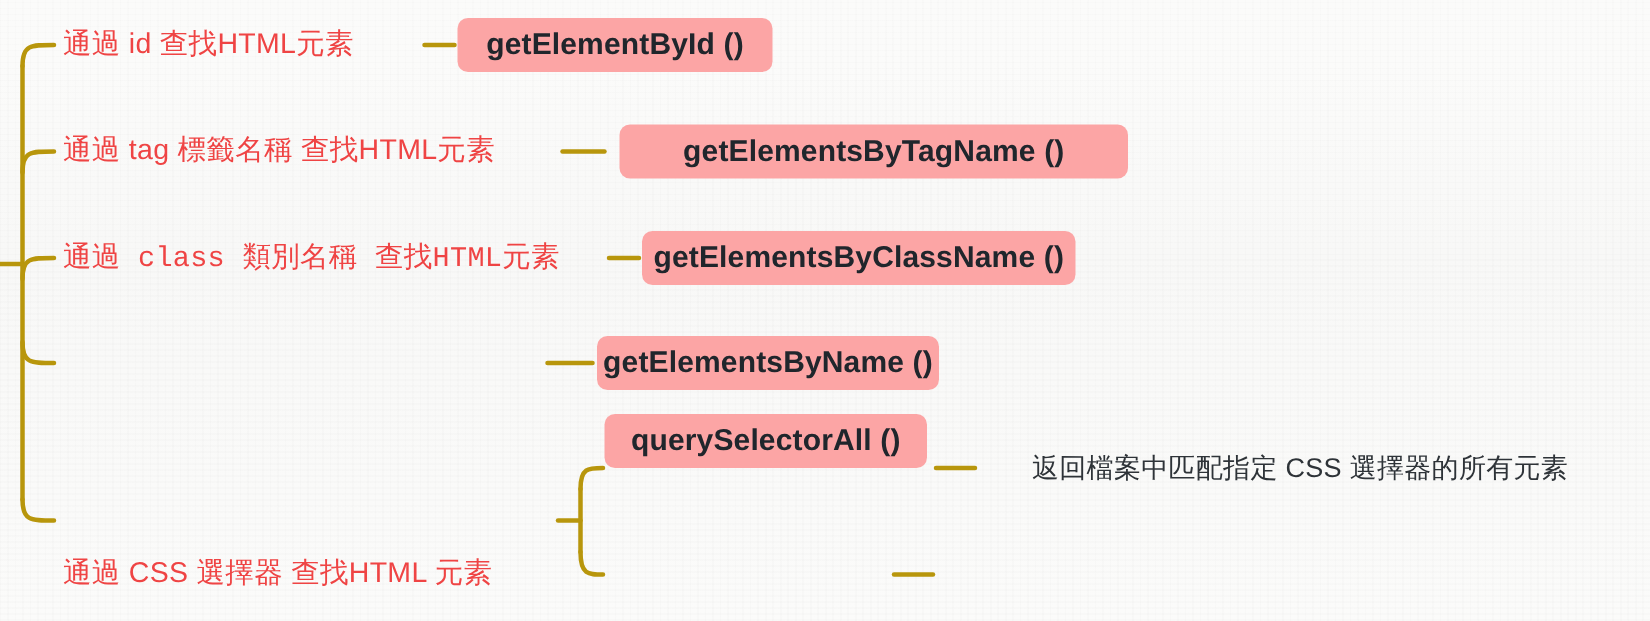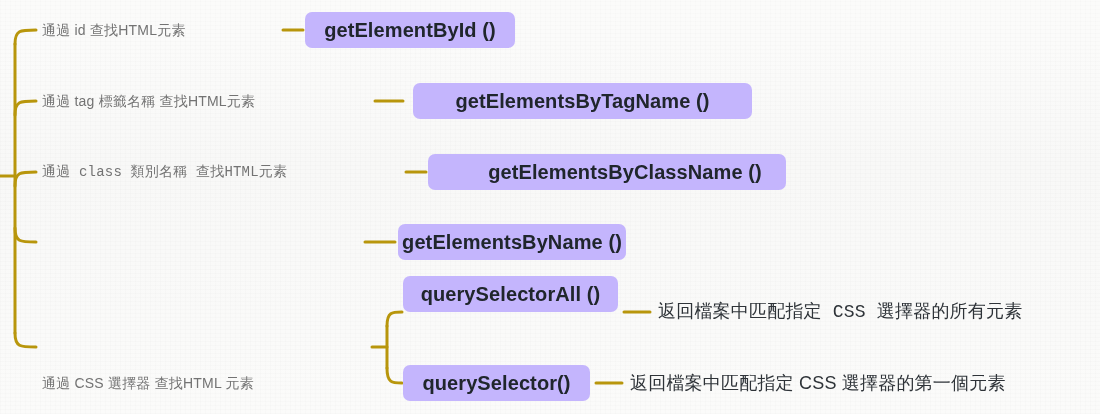--- a/index.html
+++ b/index.html
@@ -18,37 +18,37 @@
       repeating-linear-gradient(0deg, rgba(0,0,0,0.012) 0px, rgba(0,0,0,0.012) 1px, rgba(255,255,255,0) 1px, rgba(255,255,255,0) 4px),
       repeating-linear-gradient(90deg, rgba(0,0,0,0.010) 0px, rgba(0,0,0,0.010) 1px, rgba(255,255,255,0) 1px, rgba(255,255,255,0) 5px),
       linear-gradient(180deg,#fcfcfb 0%,#f8f8f7 40%,#fbfbfa 100%);
     opacity:.9;
   }
 
   svg#wires{position:absolute;left:0;top:0;width:1100px;height:414px;}
 
   .label{
     position:absolute;
-    color:#737373;
-    font-size:14px;
+    color:#ef4444;
+    font-size:19px;
     line-height:26px;
     white-space:nowrap;
     letter-spacing:.2px;
   }
   .desc{
     position:absolute;
     color:#2e3338;
     font-size:18px;
     line-height:25px;
     white-space:nowrap;
     letter-spacing:.2px;
   }
   .chip{
     position:absolute;
-    background:#c4b5fd;
+    background:#fca5a5;
     color:#20262c;
     font-size:20px;
     font-weight:700;
     line-height:36px;
     height:36px;
     border-radius:7px;
     white-space:nowrap;
     text-align:center;
     letter-spacing:.1px;
   }
@@ -88,25 +88,23 @@
     </g>
   </svg>
 
   <div class="label" style="left:42px;top:17px;">通過 id 查找HTML元素</div>
   <div class="chip" style="left:305px;top:12px;width:210px;">getElementById ()</div>
 
   <div class="label" style="left:42px;top:88px;">通過 tag 標籤名稱 查找HTML元素</div>
   <div class="chip" style="left:413px;top:83px;width:339px;">getElementsByTagName ()</div>
 
   <div class="label" style="left:42px;top:159px;font-family:Liberation Mono, monospace;">通過 class 類別名稱 查找HTML元素</div>
-  <div class="chip" style="left:428px;top:154px;width:322px;padding-left:36px;">getElementsByClassName ()</div>
+  <div class="chip" style="left:428px;top:154px;width:289px;">getElementsByClassName ()</div>
 
   <div class="chip" style="left:398px;top:224px;width:228px;">getElementsByName ()</div>
 
   <div class="label" style="left:42px;top:334px;margin-top:36px;">通過 CSS 選擇器 查找HTML 元素</div>
 
   <div class="chip" style="left:403px;top:276px;width:215px;">querySelectorAll ()</div>
-  <div class="desc" style="left:658px;top:300px;font-family:Liberation Mono, monospace;">返回檔案中匹配指定 CSS 選擇器的所有元素</div>
+  <div class="desc" style="left:688px;top:300px;">返回檔案中匹配指定 CSS 選擇器的所有元素</div>
 
-  <div class="chip" style="left:403px;top:365px;width:187px;">querySelector()</div>
-  <div class="desc" style="left:630px;top:371px;">返回檔案中匹配指定 CSS 選擇器的第一個元素</div>
 
 </div>
 
 </body></html>

